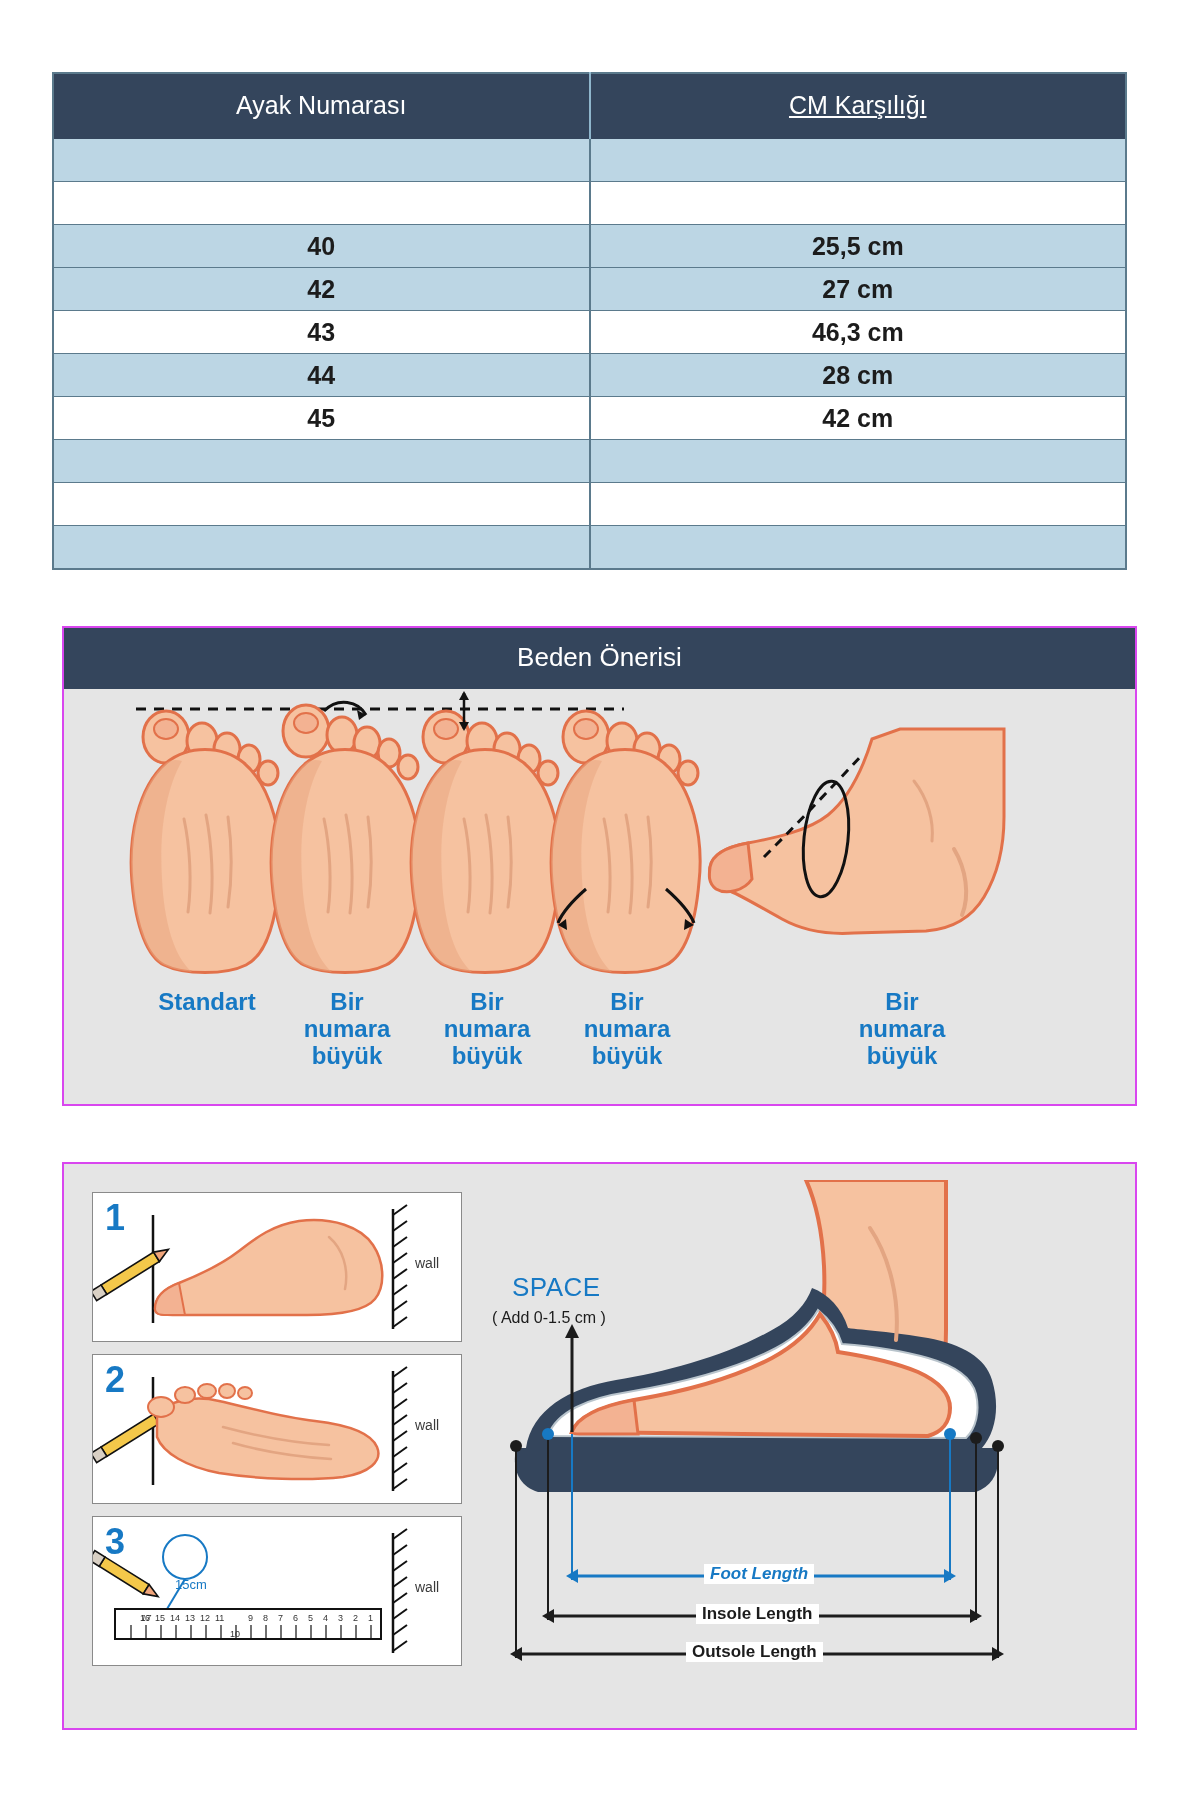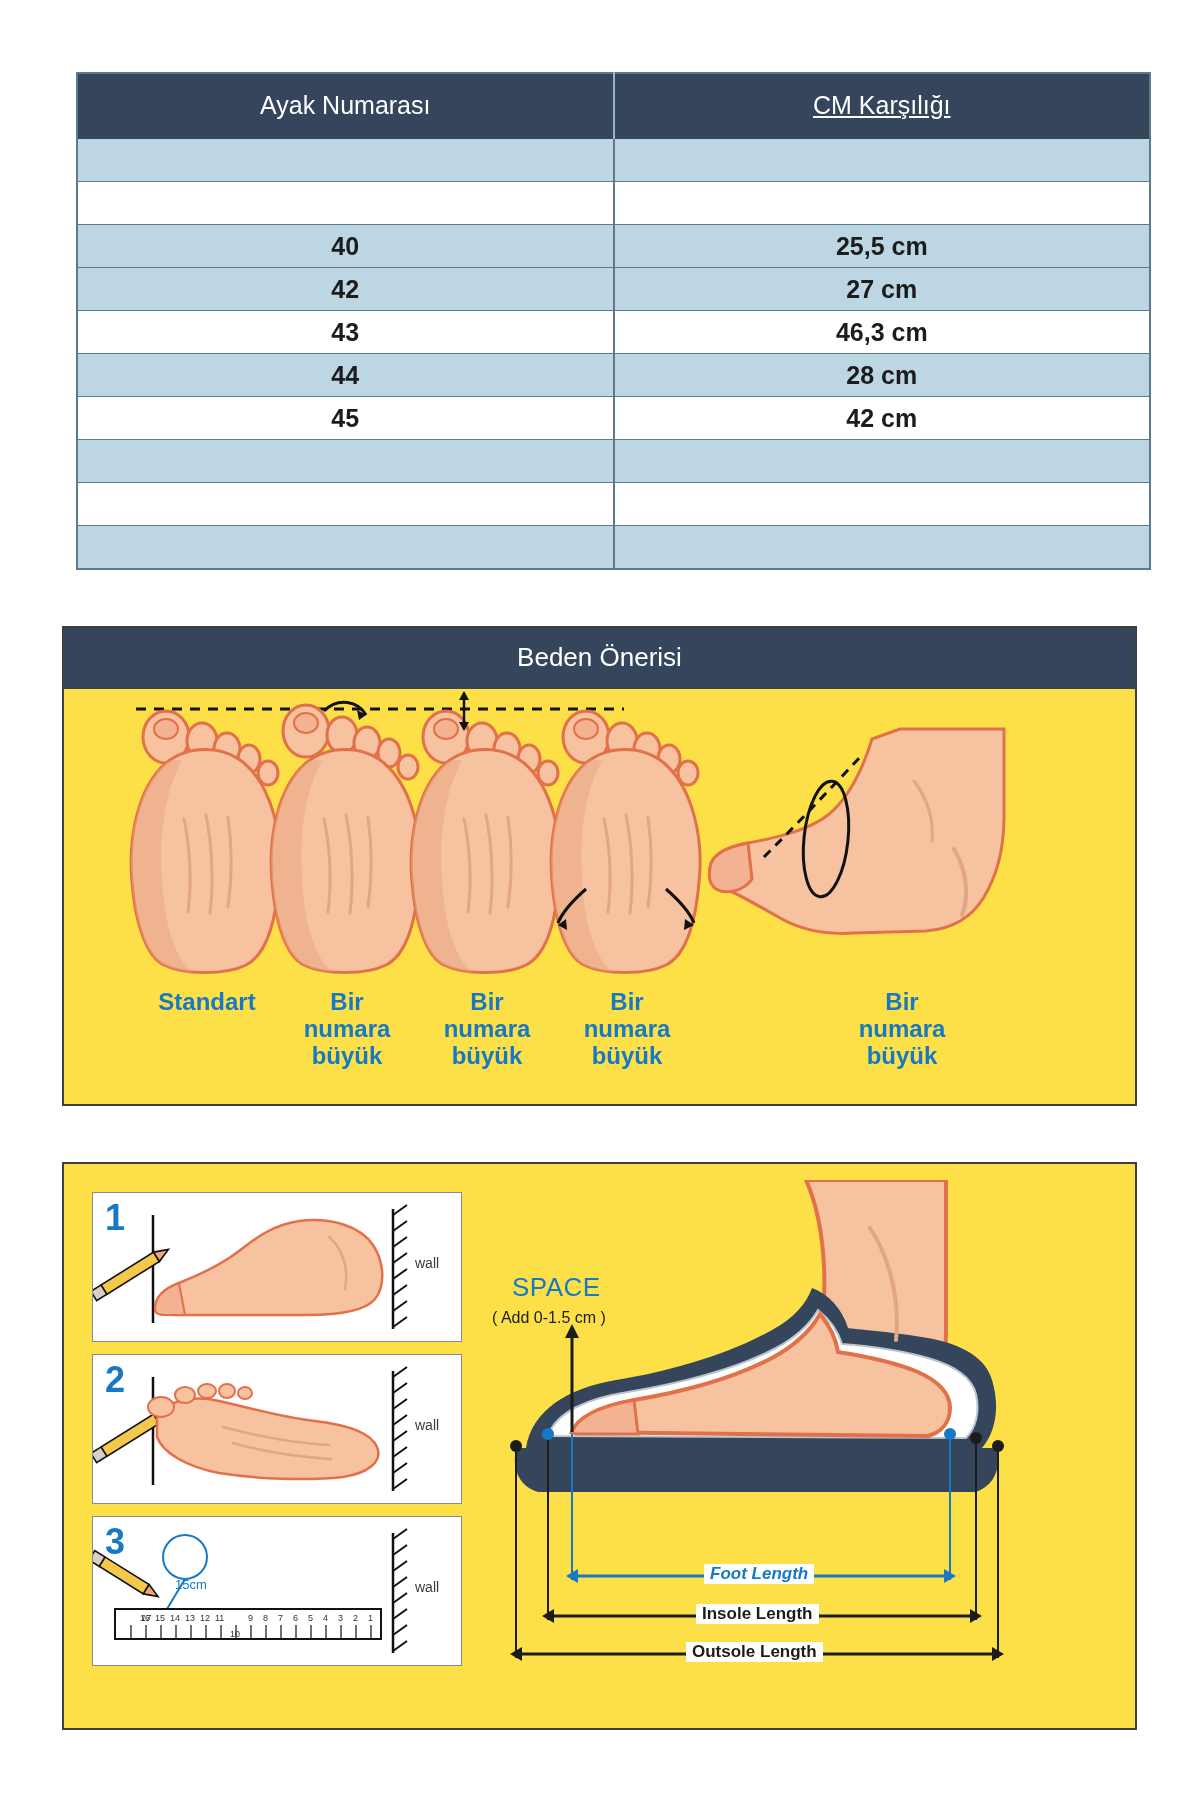--- a/index.html
+++ b/index.html
@@ -11,21 +11,21 @@
     width: 1200px;
     height: 1800px;
     font-family: "Liberation Sans", sans-serif;
     position: relative;
     overflow: hidden;
   }
 
   
   .size-table {
     position: absolute;
-    left: 76px;
+    left: 52px;
     top: 72px;
     width: 1075px;
     border-collapse: collapse;
     border: 2px solid #5b7a8c;
     table-layout: fixed;
   }
   .size-table th {
     background: #34455c;
     color: #ffffff;
     font-size: 25px;
@@ -44,22 +44,22 @@
     border-right: 2px solid #5b7a8c;
     border-bottom: 1px solid #5b7a8c;
   }
   .size-table td:last-child { border-right: none; }
   .size-table tr.shaded td { background: #bcd6e4; }
   .size-table tr.plain td { background: #ffffff; }
 
   
   .panel {
     position: absolute;
-    border: 2px solid #404040;
-    background: #fde047;
+    border: 2px solid #d946ef;
+    background: #e5e5e5;
     box-sizing: border-box;
   }
   .panel-header {
     background: #34455c;
     color: #ffffff;
     font-size: 26px;
     text-align: center;
     padding: 14px 0 16px 0;
   }
 

